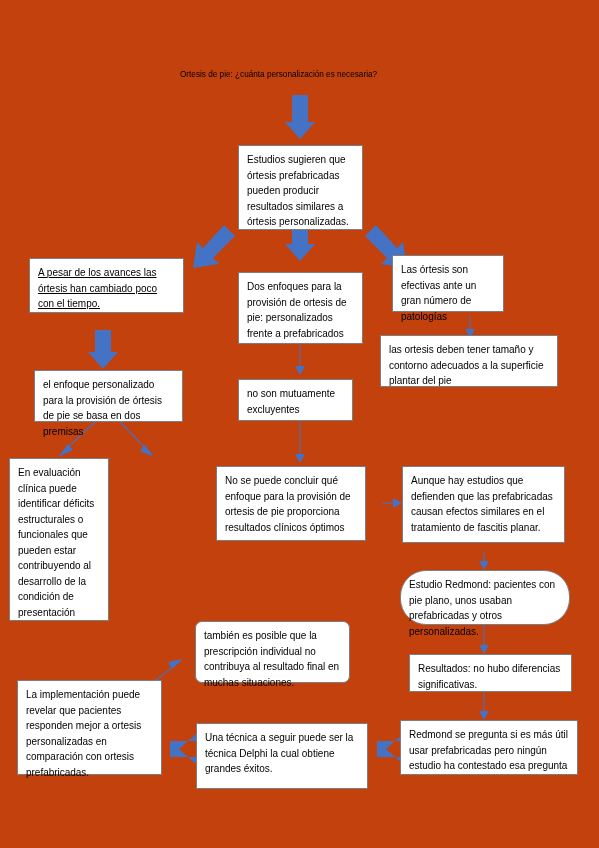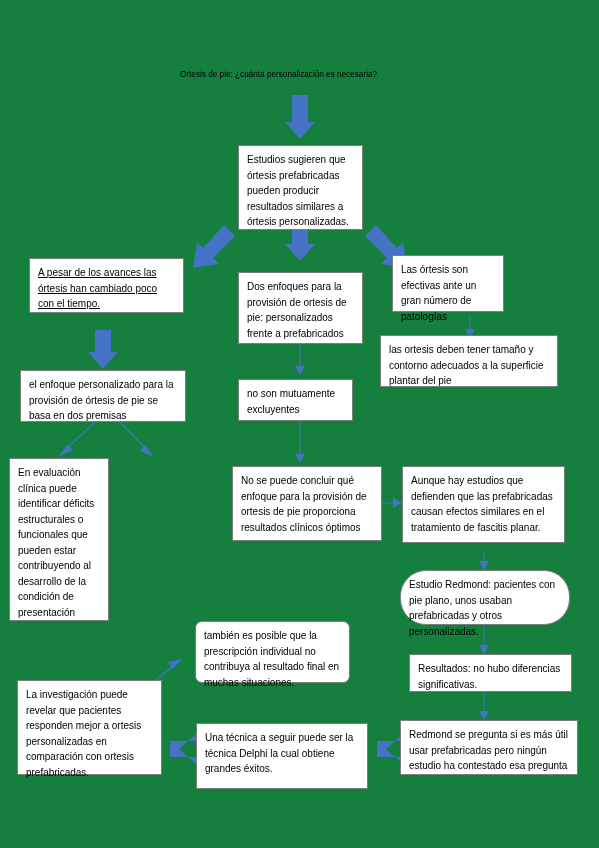--- a/index.html
+++ b/index.html
@@ -7,21 +7,21 @@
     padding: 0;
     background: #ffffff;
   }
   body {
     font-family: "Liberation Sans", sans-serif;
   }
   #canvas {
     position: relative;
     width: 599px;
     height: 848px;
-    background: #15803d;
+    background: #c2410c;
     overflow: hidden;
   }
   .node {
     position: absolute;
     box-sizing: border-box;
     border: 1px solid #7d7d7d;
     background: #ffffff;
     color: #000000;
     font-size: 10px;
     line-height: 15.5px;
@@ -137,36 +137,36 @@
   <div class="node" style="left:238px; top:145px; width:125px; height:85px;">Estudios sugieren que órtesis prefabricadas pueden producir resultados similares a órtesis personalizadas.</div>
 
   <div class="node" style="left:29px; top:258px; width:155px; height:55px;text-decoration:underline;">A pesar de los avances las órtesis han cambiado poco con el tiempo.</div>
 
   <div class="node" style="left:238px; top:272px; width:125px; height:72px;">Dos enfoques para la provisión de ortesis de pie: personalizados frente a prefabricados</div>
 
   <div class="node" style="left:392px; top:255px; width:112px; height:57px;">Las órtesis son efectivas ante un gran número de patologías</div>
 
   <div class="node" style="left:380px; top:335px; width:178px; height:52px;">las ortesis deben tener tamaño y contorno adecuados a la superficie plantar del pie</div>
 
-  <div class="node" style="left:20px; top:370px; width:166px; height:52px;">el enfoque personalizado para la provisión de órtesis de pie se basa en dos premisas</div>
+  <div class="node" style="left:34px; top:370px; width:149px; height:52px;">el enfoque personalizado para la provisión de órtesis de pie se basa en dos premisas</div>
 
   <div class="node" style="left:238px; top:379px; width:115px; height:42px;">no son mutuamente excluyentes</div>
 
   <div class="node" style="left:9px; top:458px; width:100px; height:163px;">En evaluación clínica puede identificar déficits estructurales o funcionales que pueden estar contribuyendo al desarrollo de la condición de presentación</div>
 
 
-  <div class="node" style="left:232px; top:466px; width:150px; height:75px;">No se puede concluir qué enfoque para la provisión de ortesis de pie proporciona resultados clínicos óptimos</div>
+  <div class="node" style="left:216px; top:466px; width:150px; height:75px;">No se puede concluir qué enfoque para la provisión de ortesis de pie proporciona resultados clínicos óptimos</div>
 
   <div class="node" style="left:402px; top:466px; width:163px; height:77px;">Aunque hay estudios que defienden que las prefabricadas causan efectos similares en el tratamiento de fascitis planar.</div>
 
   <div class="node" style="left:400px; top:570px; width:170px; height:55px;border-radius:26px;">Estudio Redmond: pacientes con pie plano, unos usaban prefabricadas y otros personalizadas.</div>
 
   <div class="node" style="left:409px; top:654px; width:163px; height:38px;">Resultados: no hubo diferencias significativas.</div>
 
   <div class="node" style="left:400px; top:720px; width:178px; height:55px;">Redmond se pregunta si es más útil usar prefabricadas pero ningún estudio ha contestado esa pregunta</div>
 
   <div class="node" style="left:195px; top:621px; width:155px; height:62px;border-radius:7px;">también es posible que la prescripción individual no contribuya al resultado final en muchas situaciones.</div>
 
   <div class="node" style="left:196px; top:723px; width:172px; height:66px;">Una técnica a seguir puede ser la técnica Delphi la cual obtiene grandes éxitos.</div>
 
-  <div class="node" style="left:17px; top:680px; width:145px; height:95px;">La investigación puede revelar que pacientes responden mejor a ortesis personalizadas en comparación con ortesis prefabricadas.</div>
+  <div class="node" style="left:17px; top:680px; width:145px; height:95px;">La implementación puede revelar que pacientes responden mejor a ortesis personalizadas en comparación con ortesis prefabricadas.</div>
 
 </div>
 
 </body></html>

